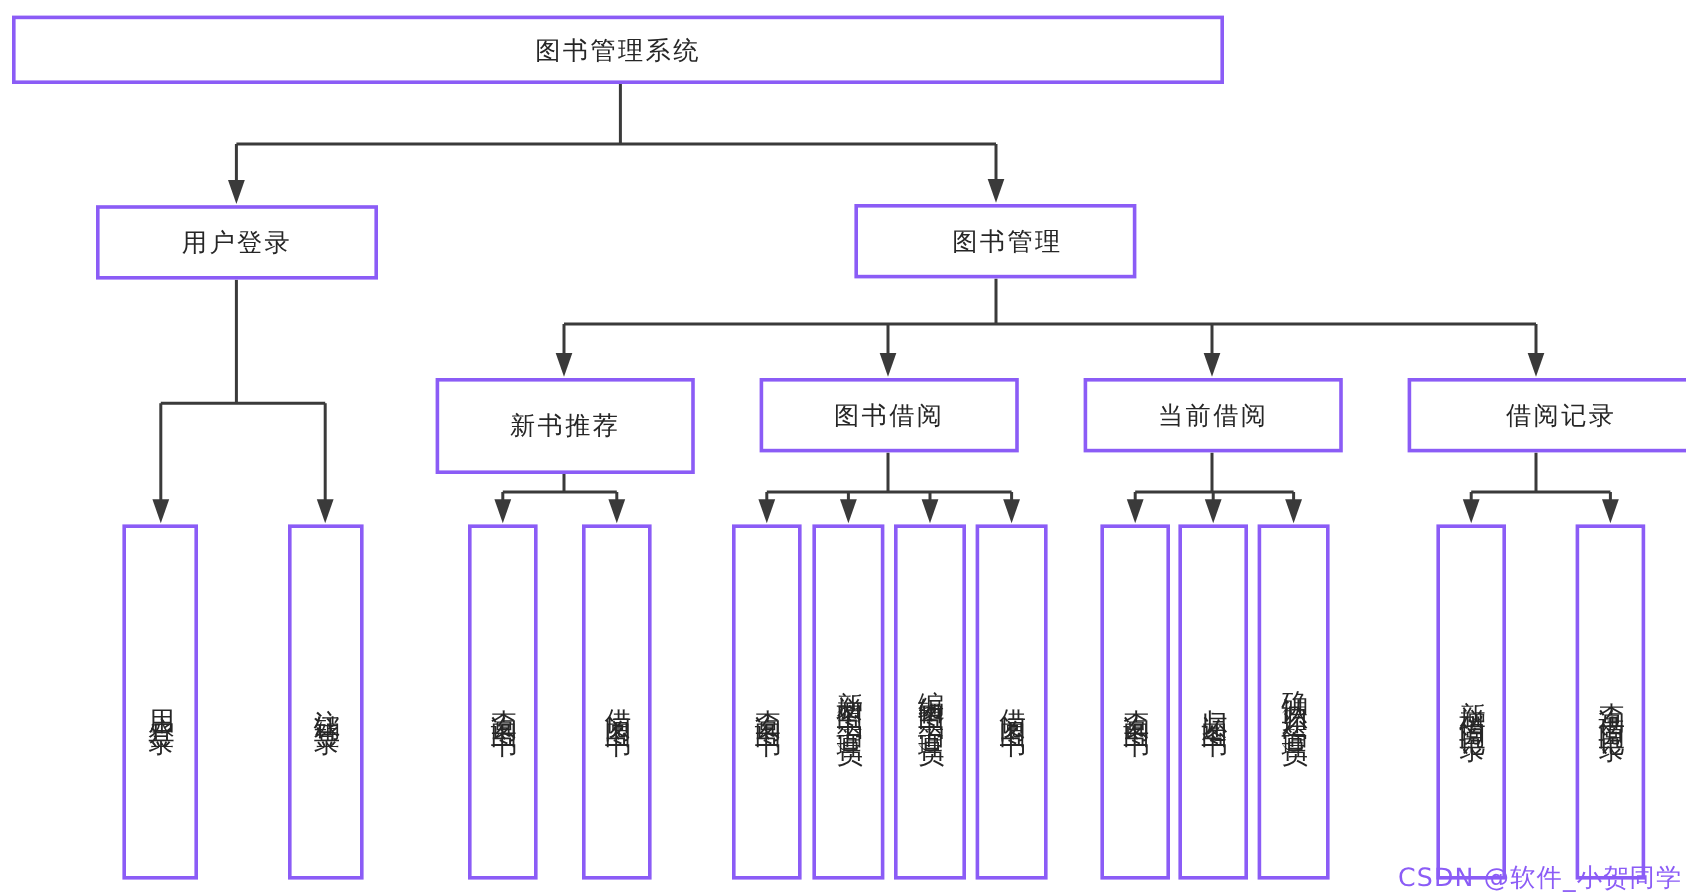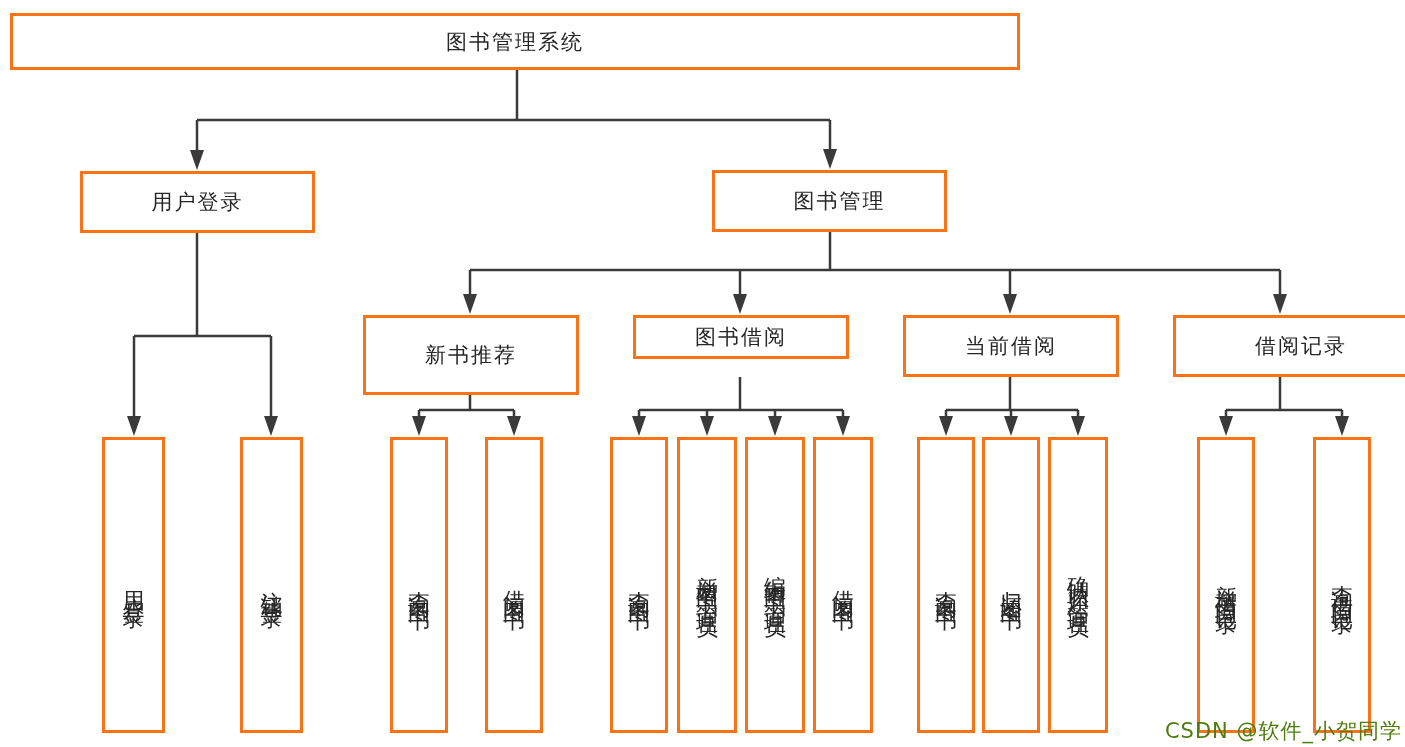--- a/index.html
+++ b/index.html
@@ -20,21 +20,21 @@
     left: 0;
     top: 0;
     width: 1405px;
     height: 747px;
     pointer-events: none;
   }
   .box {
     position: absolute;
     box-sizing: border-box;
     background: #ffffff;
-    border: 3px solid #f97316;
+    border: 3px solid #8b5cf6;
     display: flex;
     align-items: center;
     justify-content: center;
     color: #262626;
     font-size: 21px;
     letter-spacing: 2px;
     white-space: nowrap;
     text-align: center;
   }
   .vbox {
@@ -42,21 +42,21 @@
     text-orientation: mixed;
     font-size: 22px;
     letter-spacing: 6px;
     line-height: 1;
     white-space: normal;
   }
   .watermark {
     position: absolute;
     right: 3px;
     bottom: 2px;
-    color: #4d7c0f;
+    color: #8b5cf6;
     font-size: 21px;
     letter-spacing: 1px;
     z-index: 5;
   }
 </style>
 </head>
 <body>
 
 <div id="canvas">
 
@@ -102,21 +102,21 @@
       <path d="M1342,410 V430" marker-end="url(#arw)"></path>
     </g>
   </svg>
 
   <div class="box" style="left:10px; top:13px; width:1010px; height:57px;">图书管理系统</div>
 
   <div class="box" style="left:80px; top:171px; width:235px; height:62px;">用户登录</div>
   <div class="box" style="left:712px; top:170px; width:235px; height:62px;padding-left:20px;">图书管理</div>
 
   <div class="box" style="left:363px; top:315px; width:216px; height:80px;">新书推荐</div>
-  <div class="box" style="left:633px; top:315px; width:216px; height:44px;">图书借阅</div>
+  <div class="box" style="left:633px; top:315px; width:216px; height:62px;">图书借阅</div>
   <div class="box" style="left:903px; top:315px; width:216px; height:62px;">当前借阅</div>
   <div class="box" style="left:1173px; top:315px; width:256px; height:62px;text-align:right;">借阅记录</div>
 
   <div class="box vbox" style="left:102px; top:437px; width:63px; height:296px;">用户登录</div>
   <div class="box vbox" style="left:240px; top:437px; width:63px; height:296px;">注销登录</div>
 
   <div class="box vbox" style="left:390px; top:437px; width:58px; height:296px;">查询图书</div>
   <div class="box vbox" style="left:485px; top:437px; width:58px; height:296px;">借阅图书</div>
 
   <div class="box vbox" style="left:610px; top:437px; width:58px; height:296px;">查询图书</div>

